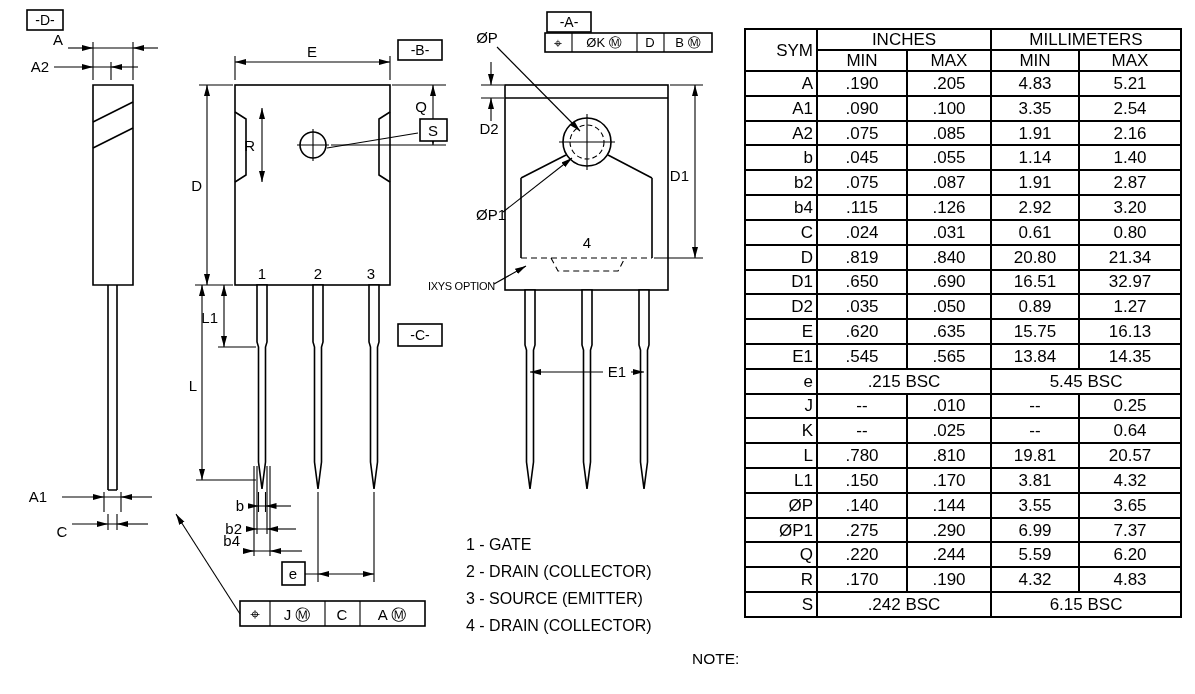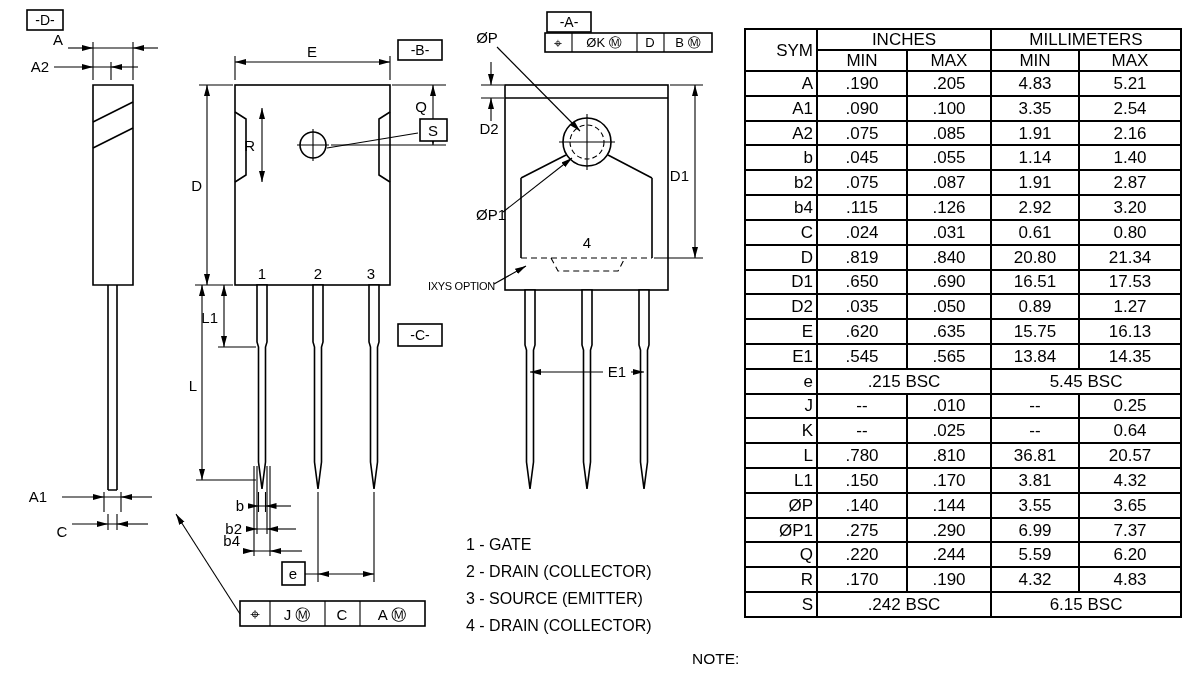--- a/index.html
+++ b/index.html
@@ -296,21 +296,21 @@
         <td>.819</td>
         <td>.840</td>
         <td>20.80</td>
         <td>21.34</td>
       </tr>
       <tr>
         <td class="sym">D1</td>
         <td>.650</td>
         <td>.690</td>
         <td>16.51</td>
-        <td>17.53</td>
+        <td>32.97</td>
       </tr>
       <tr>
         <td class="sym">D2</td>
         <td>.035</td>
         <td>.050</td>
         <td>0.89</td>
         <td>1.27</td>
       </tr>
       <tr>
         <td class="sym">E</td>
@@ -342,21 +342,21 @@
         <td class="sym">K</td>
         <td>--</td>
         <td>.025</td>
         <td>--</td>
         <td>0.64</td>
       </tr>
       <tr>
         <td class="sym">L</td>
         <td>.780</td>
         <td>.810</td>
-        <td>36.81</td>
+        <td>19.81</td>
         <td>20.57</td>
       </tr>
       <tr>
         <td class="sym">L1</td>
         <td>.150</td>
         <td>.170</td>
         <td>3.81</td>
         <td>4.32</td>
       </tr>
       <tr>

